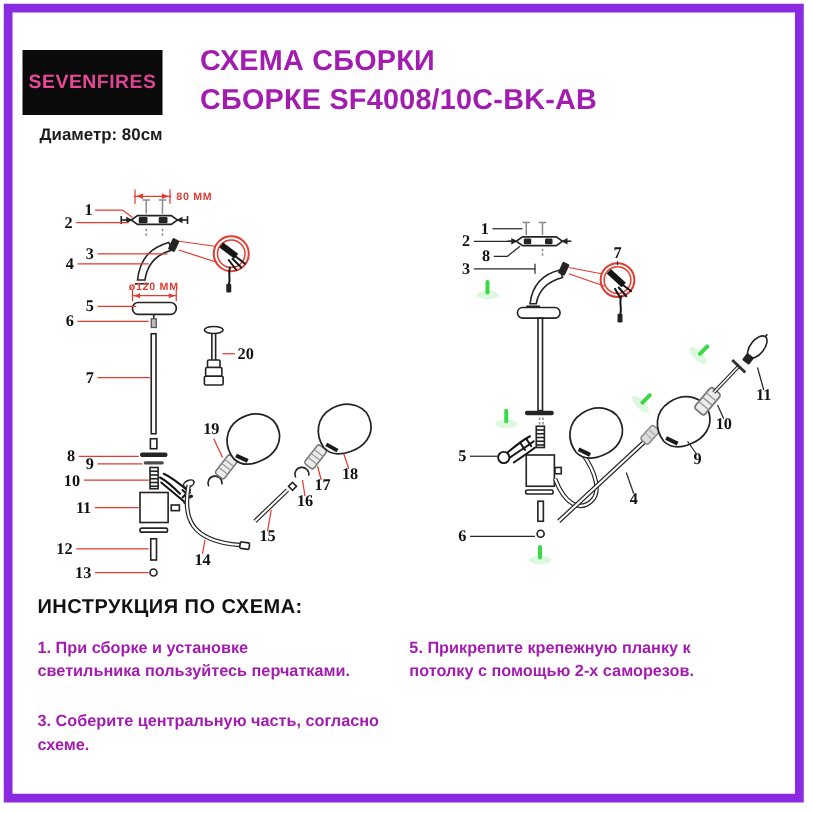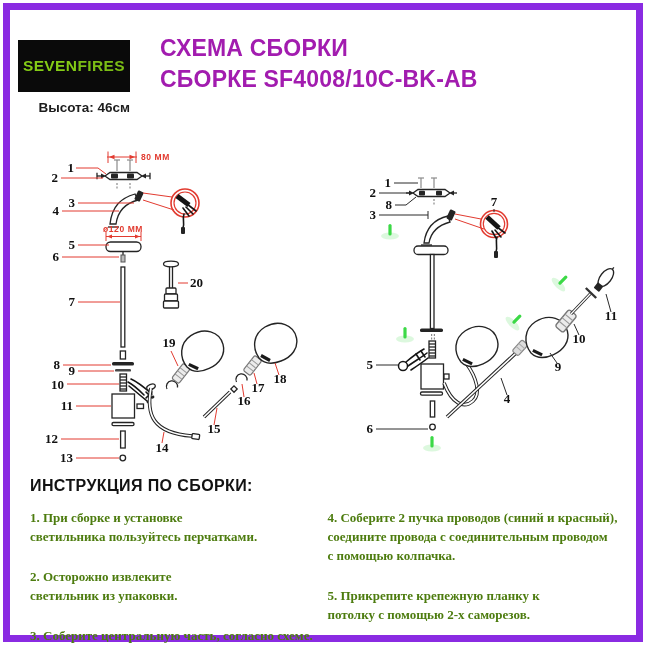--- a/index.html
+++ b/index.html
@@ -6,21 +6,21 @@
   body{
     width:650px;height:650px;position:relative;overflow:hidden;
     background:#fff;font-family:"Liberation Sans",sans-serif;color:#161616;
   }
   .frame{
     position:absolute;left:3px;top:3px;width:640px;height:639px;
     box-sizing:border-box;border:7px solid #8A2BE2;background:#fff;
   }
   .logo{
     position:absolute;left:18px;top:40px;width:112px;height:52px;
-    background:#0a0a0a;color:#84cc16;display:flex;align-items:center;justify-content:center;
+    background:#0a0a0a;color:#ec4899;display:flex;align-items:center;justify-content:center;
     font-size:15.5px;letter-spacing:.4px;
   }
   .logo .b{font-weight:bold}
   .logo .l{font-weight:bold;opacity:.93}
   .specs{
     position:absolute;left:8px;top:98px;width:122px;text-align:right;
     font-size:13.5px;line-height:1.5;font-weight:600;color:#1d1d1d;
   }
   .title{
     position:absolute;left:160px;top:33px;font-size:23px;font-weight:bold;
@@ -29,21 +29,21 @@
   .instr-head{
     position:absolute;left:30px;top:477px;font-size:16px;font-weight:bold;
     letter-spacing:.4px;color:#121212;
   }
   .instr-cols{
     position:absolute;left:30px;top:508px;right:22px;
     display:grid;grid-template-columns:1fr 1.06fr;column-gap:14px;
   }
   .instr-cols p{
     margin:0 0 21px 0;font-size:13px;line-height:1.47;font-weight:600;
-    color:#4d7c0f;white-space:pre-line;font-family:Liberation Serif, serif;
+    color:#a21caf;white-space:pre-line;
   }
   svg{position:absolute;left:0;top:0}
   .ln{stroke:#242424;fill:none;stroke-width:1.3}
   .fw{fill:#fff;stroke:#242424;stroke-width:1.3}
   .dk{fill:#242424;stroke:none}
   .gray{stroke:#8a8a8a;fill:none;stroke-width:1.2}
   .lead-r{stroke:#E23B30;stroke-width:1;fill:none}
   .lead-b{stroke:#2a2a2a;stroke-width:1;fill:none}
   .red{stroke:#E23B30;fill:none}
   .redf{fill:#E23B30;stroke:none}
@@ -60,21 +60,21 @@
   <span class="b">SEVEN</span>
     <span class="l">FIRES</span>
 </div>
 
 <div class="title">
   <div>СХЕМА СБОРКИ</div>
   <div>СБОРКЕ SF4008/10C-BK-AB</div>
 </div>
 
 <div class="specs">
-  <div>Высота: 46см</div>
+  <div>Диаметр: 80см</div>
 </div>
 
 <svg width="650" height="650" viewBox="0 0 650 650">
   <defs>
     <g id="shade">
       <path d="M0,0 C-7,-10 -6,-24 6,-31 C20,-39 35,-33 37.5,-20 C39.5,-10 33,-1 22,3 C13,6.5 5,5.5 0,0 Z" fill="#fff" stroke="#242424" stroke-width="1.4"></path>
       <line x1="2" y1="-2.5" x2="11" y2="2.5" stroke="#1a1a1a" stroke-width="3.2"></line>
     </g>
     <g id="socket">
       <rect x="-4.5" y="-9.5" width="9" height="19" rx="2" fill="#ececec" stroke="#777" stroke-width="1.2"></rect>
@@ -375,31 +375,26 @@
 
   <g>
     <use href="#gtick" transform="translate(390,231)"></use>
     <use href="#gtick" transform="translate(405,334)"></use>
     <use href="#gtick" transform="translate(432,443)"></use>
     <use href="#gtick" transform="translate(516,320) rotate(45)"></use>
     <use href="#gtick" transform="translate(562,281) rotate(45)"></use>
   </g>
 </svg>
 
-<div class="instr-head">ИНСТРУКЦИЯ ПО СБОРКИ:</div>
+<div class="instr-head">ИНСТРУКЦИЯ ПО СХЕМА:</div>
 
 <div class="instr-cols">
   <div>
     <p>1. При сборке и установке
 светильника пользуйтесь перчатками.</p>
-    <p>2. Осторожно извлеките
-светильник из упаковки.</p>
     <p>3. Соберите центральную часть, согласно схеме.</p>
   </div>
   <div>
-    <p>4. Соберите 2 пучка проводов (синий и красный),
-соедините провода с соединительным проводом
-с помощью колпачка.</p>
     <p>5. Прикрепите крепежную планку к
 потолку с помощью 2-х саморезов.</p>
 
   </div>
 </div>
 
 </body></html>

